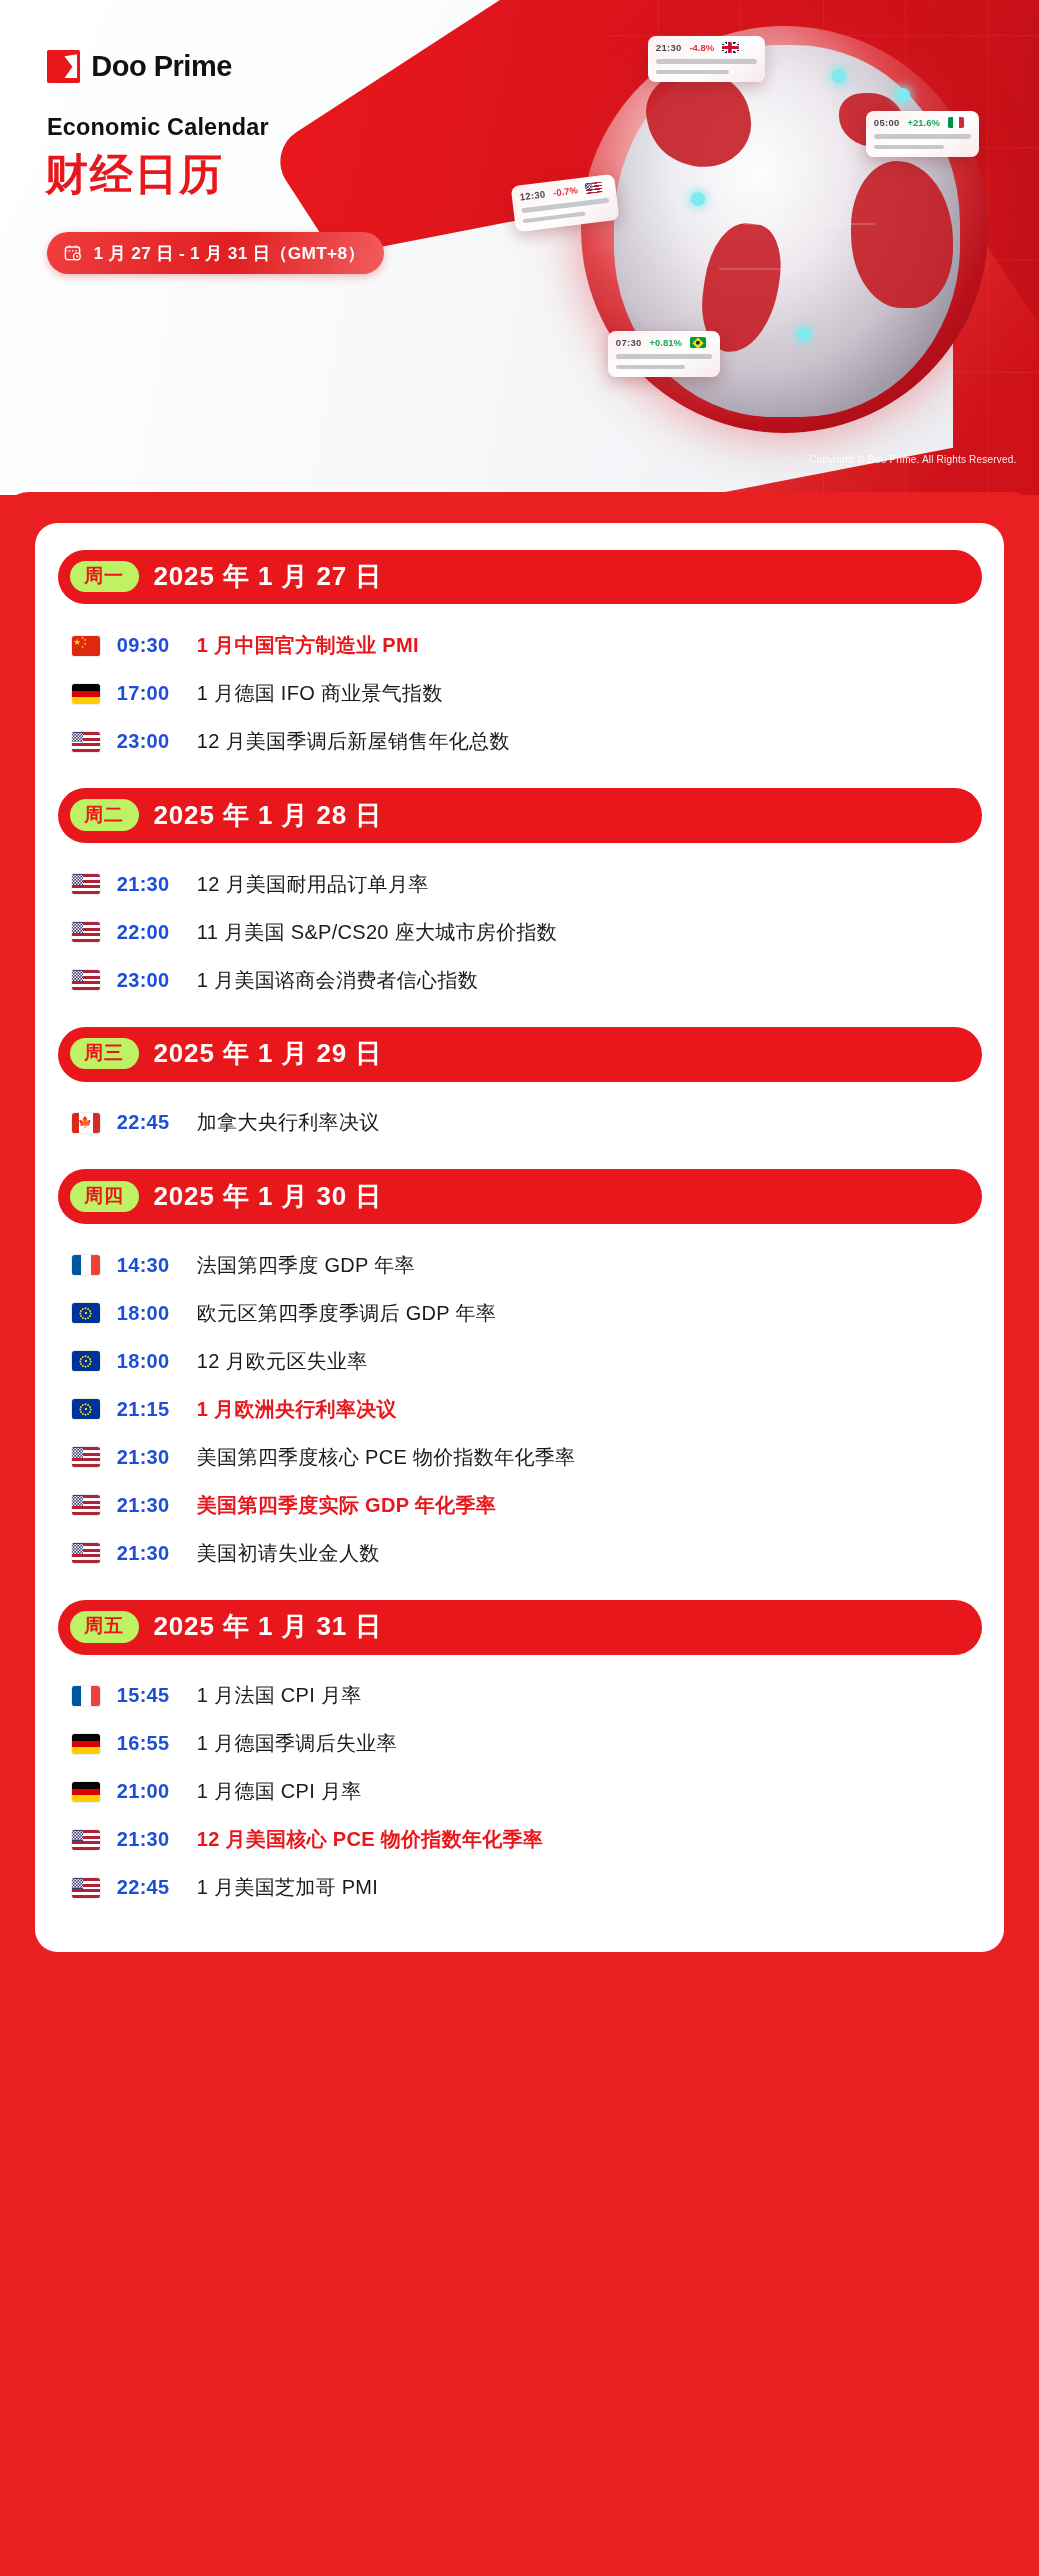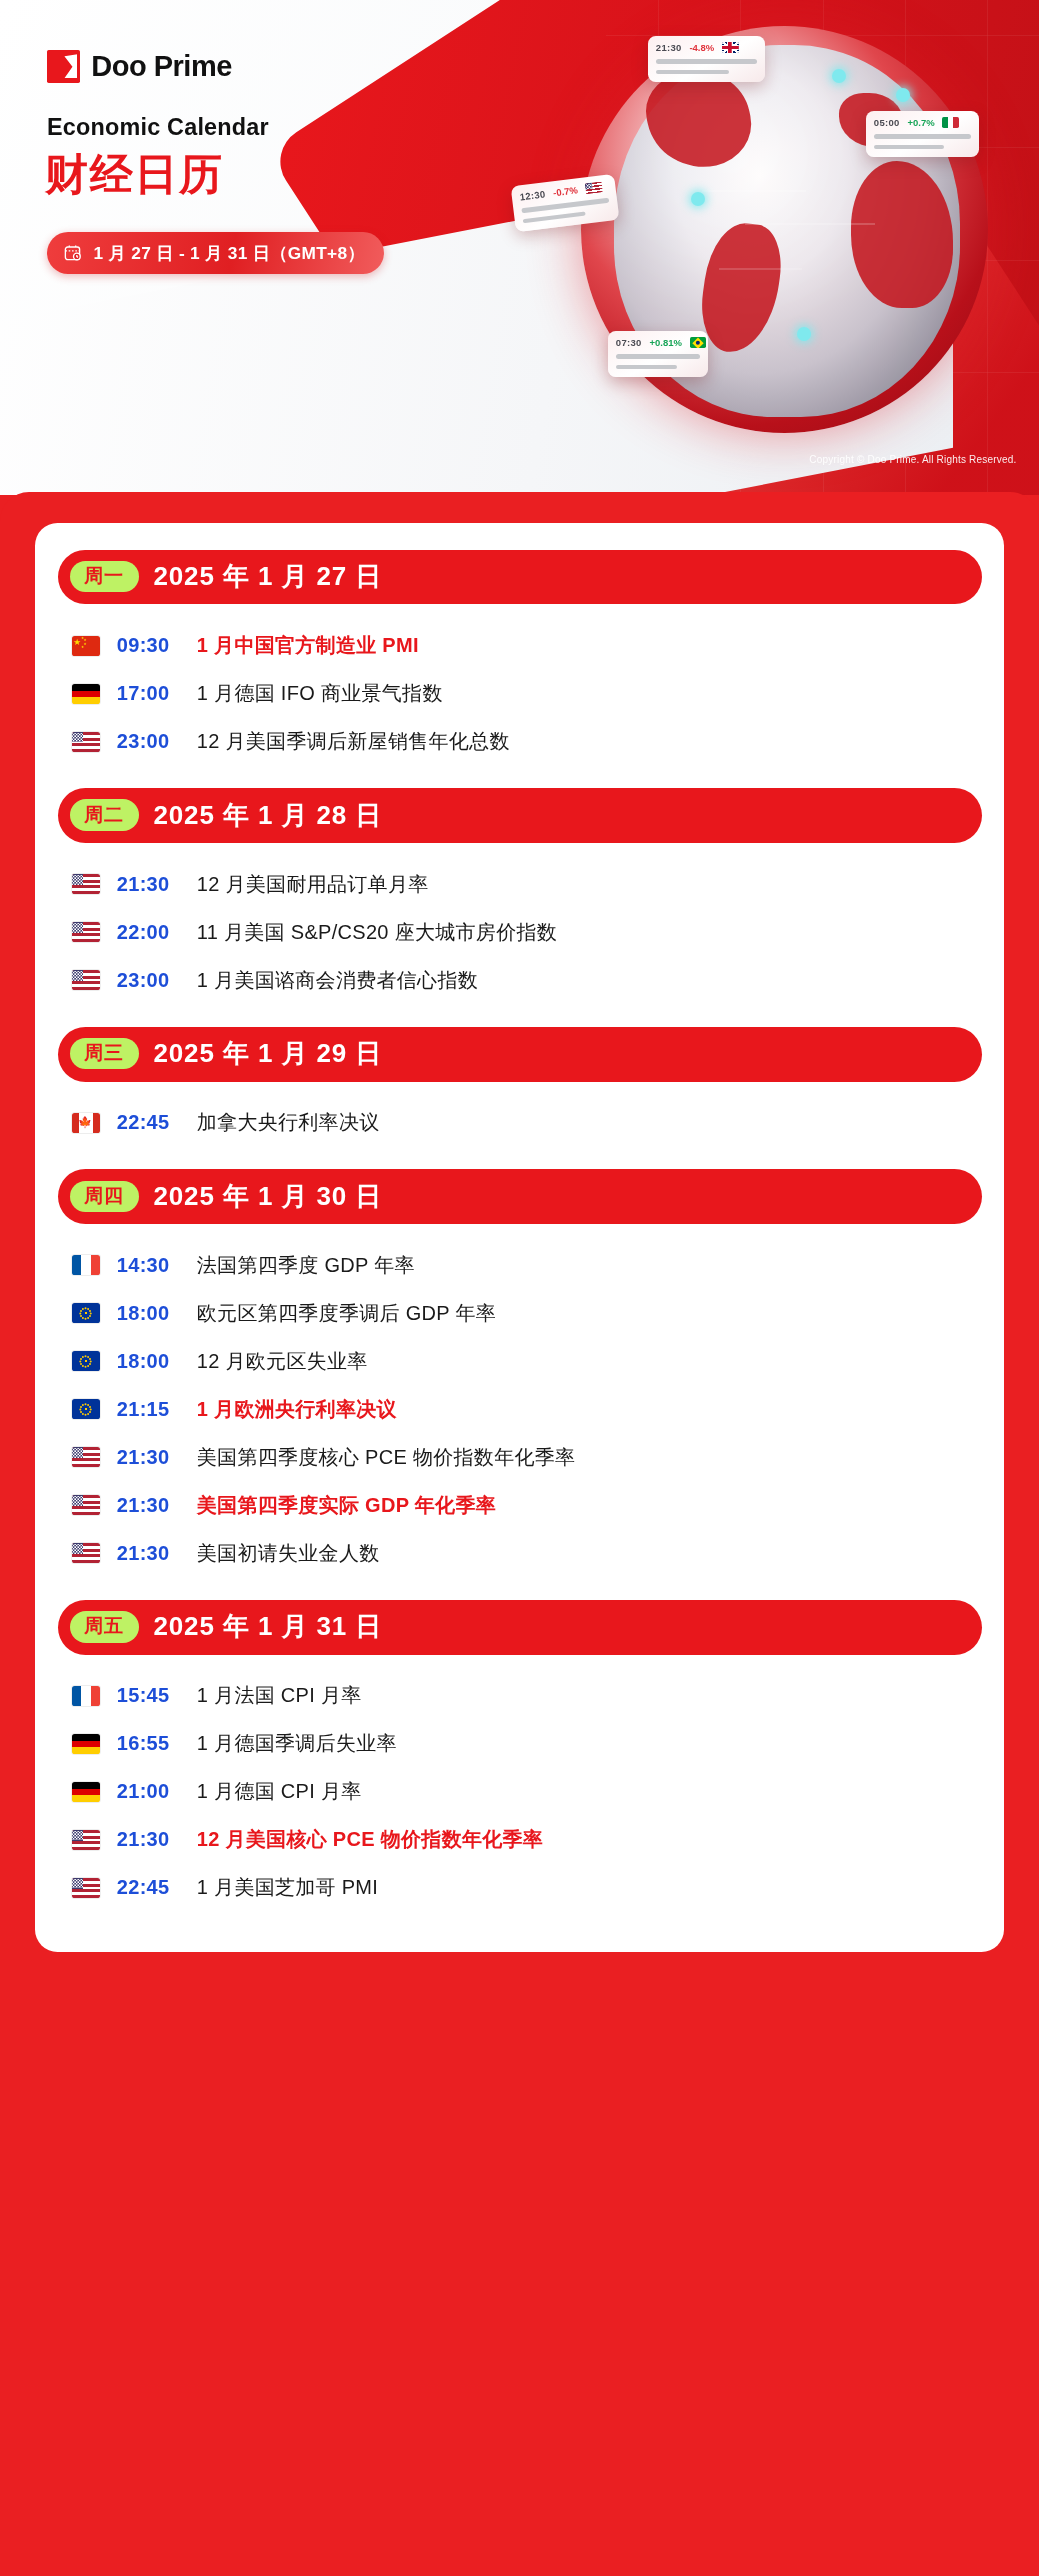--- a/index.html
+++ b/index.html
@@ -280,42 +280,42 @@
           <span class="fl fl-gb"></span>
         </span>
     </div>
     <div class="bar"></div>
     <div class="bar b2"></div>
   </div>
 
   <div class="fcard" style="left:866px;top:111px;width:113px;">
     <div class="row1">
       <span class="t">05:00</span>
-      <span class="pct up">+0.7%</span>
+      <span class="pct up">+21.6%</span>
       <span class="mini-flag">
           <span class="fl fl-it"></span>
         </span>
     </div>
     <div class="bar"></div>
     <div class="bar b2"></div>
   </div>
 
   <div class="fcard" style="left:513px;top:180px;width:104px;transform:rotate(-7deg);">
     <div class="row1">
       <span class="t">12:30</span>
       <span class="pct dn">-0.7%</span>
       <span class="mini-flag">
           <span class="fl fl-us"></span>
         </span>
     </div>
     <div class="bar"></div>
     <div class="bar b2"></div>
   </div>
 
-  <div class="fcard" style="left:608px;top:331px;width:100px;">
+  <div class="fcard" style="left:608px;top:331px;width:112px;">
     <div class="row1">
       <span class="t">07:30</span>
       <span class="pct up">+0.81%</span>
       <span class="mini-flag">
           <span class="fl fl-br">
             <i class="dia"></i>
             <i class="glb"></i>
           </span>
         </span>
     </div>

